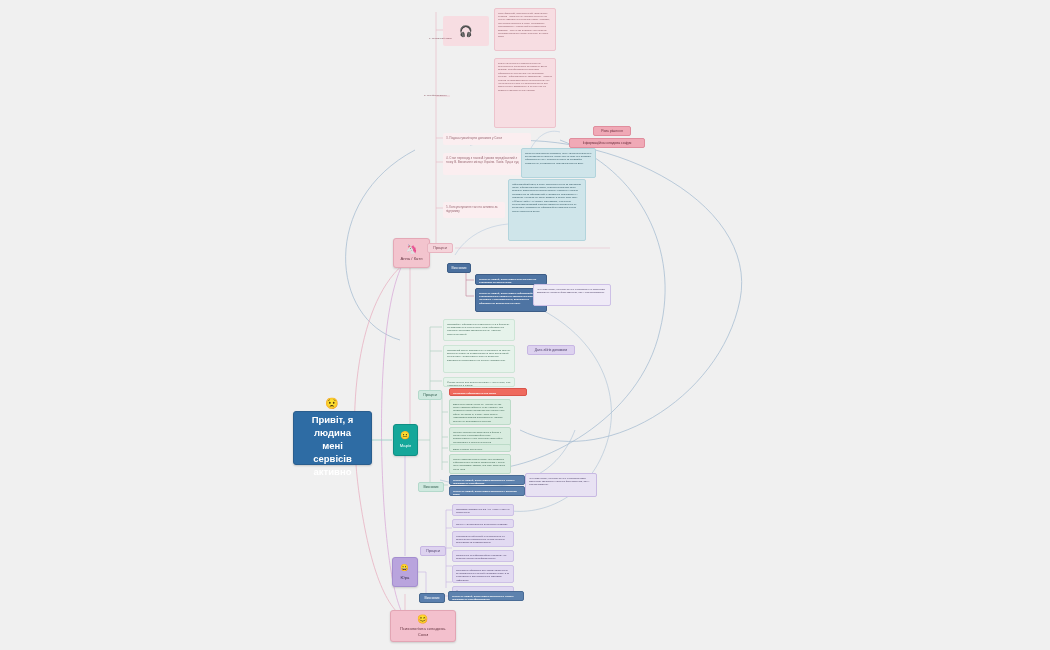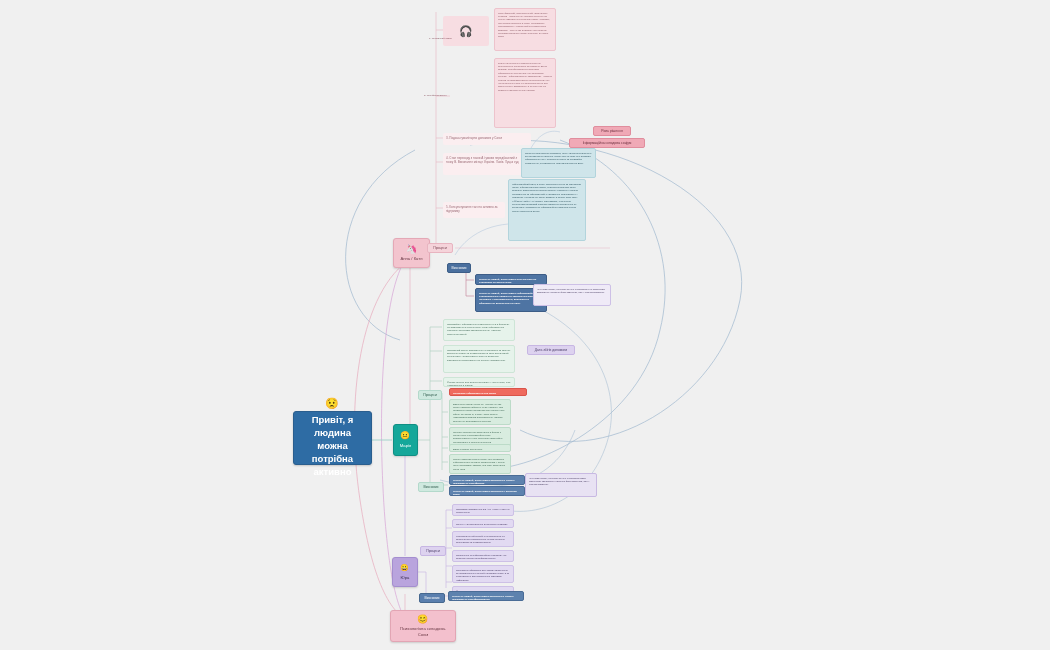--- a/index.html
+++ b/index.html
@@ -134,21 +134,21 @@
     <path d="M446,528 L452,528" stroke="#c6b2e2" stroke-width="0.6" fill="none"></path>
     <path d="M446,548 L452,548" stroke="#c6b2e2" stroke-width="0.6" fill="none"></path>
     <path d="M446,566 L452,566" stroke="#c6b2e2" stroke-width="0.6" fill="none"></path>
     <path d="M446,582 L452,582" stroke="#c6b2e2" stroke-width="0.6" fill="none"></path>
     <path d="M426,572 L426,596 L448,596" stroke="#c6b2e2" stroke-width="0.6" fill="none"></path>
   </svg>
 
   <div class="node root" style="left:293px;top:411px;width:79px;height:54px;">
     <div class="emoji">😟</div>
     <div class="rtxt">Привіт, я людина</div>
-    <div class="rtxt">можна потрібна</div>
+    <div class="rtxt">мені сервісів</div>
     <div class="rtxt">активно</div>
   </div>
 
   <div class="node persona pink" style="left:393px;top:238px;width:37px;height:30px;">
     <div class="emoji">🦄</div>
     <div>Анна / Катя</div>
   </div>
 
   <div class="node persona teal" style="left:393px;top:424px;width:25px;height:32px;">
     <div class="emoji">😐</div>

